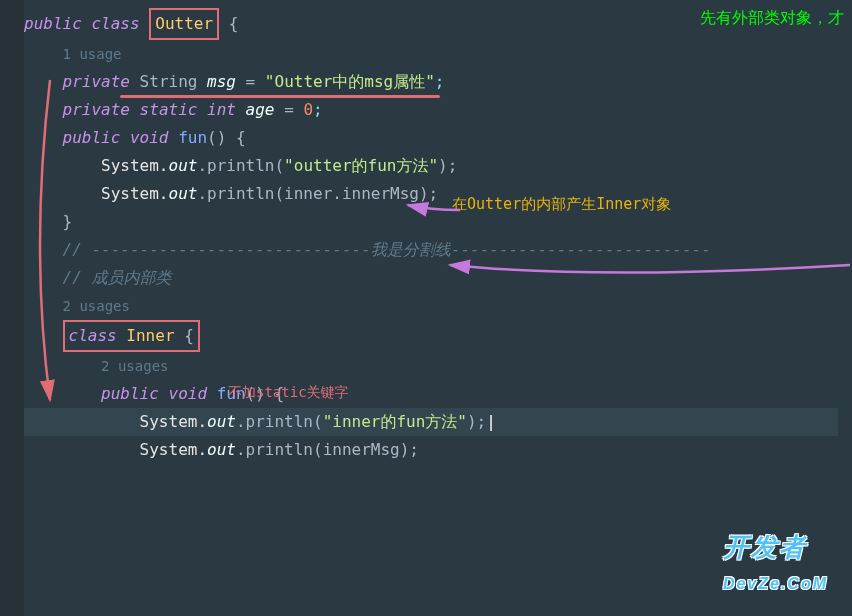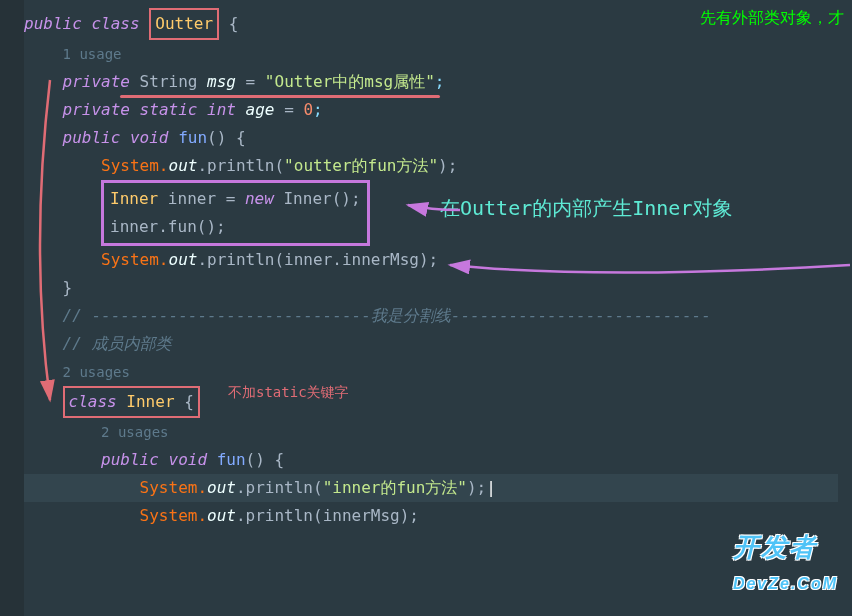--- a/index.html
+++ b/index.html
@@ -29,21 +29,21 @@
     .line { white-space: pre; position: relative; }
     .kw { color: #c792ea; font-style: italic; }
     .cls { color: #ffcb6b; }
     .str { color: #c3e88d; }
     .field { color: #eeffff; font-style: italic; text-align: center; }
     .method { color: #82aaff; }
     .num { color: #f78c6c; }
     .punct { color: #89ddff; }
     .comment { color: #5e7a8c; font-style: italic; }
     .usage { color: #5e7a8c; font-size: 14px; }
-    .sys { color: #f97316; }
+    .sys { color: #e5e5e5; }
     .wavy-yellow { border-bottom: 2px wavy #c3a040; }
     .wavy-green { border-bottom: 2px wavy #6a9955; }
     .red-box {
       border: 2px solid #e06c75;
       padding: 0 4px;
       display: inline-block;
     }
     .magenta-box {
       border: 3px solid #c678dd;
       padding: 2px 6px;
@@ -57,23 +57,23 @@
     .annotation-green {
       position: absolute;
       top: 8px;
       right: 8px;
       color: #00ff00;
       font-size: 16px;
     }
     .annotation-magenta {
       position: absolute;
       top: 195px;
-      left: 440px;
-      color: #5eead4;
-      font-size: 20px;
+      left: 452px;
+      color: #eab308;
+      font-size: 15px;
     }
     .annotation-red {
       position: absolute;
       top: 384px;
       left: 228px;
       color: #e06c75;
       font-size: 14px;
       text-align: right;
     }
     .red-underline {
@@ -90,42 +90,41 @@
       position: absolute;
       top: 0;
       left: 0;
       width: 852px;
       height: 616px;
       pointer-events: none;
     }
     .watermark {
       position: absolute;
       bottom: 20px;
-      right: 14px;
+      right: 24px;
       color: #4fc3f7;
       font-size: 26px;
       font-weight: bold;
       font-family: 'Arial', sans-serif;
       text-shadow: 1px 1px 0 #fff, -1px -1px 0 #fff, 1px -1px 0 #fff, -1px 1px 0 #fff;
       font-style: italic;
       letter-spacing: 2px;
     }
   </style>
 </head>
 <body>
 
 <div class="gutter"></div>
 <div class="code-area">
   <div class="line"><span class="kw">public</span> <span class="kw">class</span> <span class="red-box"><span class="cls wavy-yellow">Outter</span></span><span> {</span></div>
   <div class="line">    <span class="usage">1 usage</span></div>
   <div class="line">    <span class="kw">private</span> <span>String</span> <span class="field wavy-yellow">msg</span><span> = </span><span class="str wavy-green">"Outter中的msg属性"</span><span class="punct">;</span></div>
   <div class="line">    <span class="kw">private</span> <span class="kw">static</span> <span class="kw">int</span> <span class="field wavy-yellow">age</span><span> = </span><span class="num">0</span><span class="punct">;</span></div>
   <div class="line">    <span class="kw">public</span> <span class="kw">void</span> <span class="method">fun</span><span>() {</span></div>
   <div class="line">        <span class="sys">System.</span><span class="field">out</span><span>.println(</span><span class="str wavy-green">"outter的fun方法"</span><span>);</span></div>
-  <div class="line">        <span class="magenta-box"><span class="cls">Inner</span><span> inner = </span><span class="kw">new</span><span> Inner();</span><br><span>inner.fun();</span></span></div>
   <div class="line">        <span class="sys">System.</span><span class="field">out</span><span>.println(inner.innerMsg);</span></div>
   <div class="line">    <span>}</span></div>
   <div class="line">    <span class="comment">// -----------------------------我是分割线---------------------------</span></div>
   <div class="line">    <span class="comment">// 成员内部类</span></div>
   <div class="line">    <span class="usage">2 usages</span></div>
   <div class="line">    <span class="red-box"><span class="kw">class</span> <span class="cls">Inner</span><span> {</span></span></div>
   <div class="line">        <span class="usage">2 usages</span></div>
   <div class="line">        <span class="kw">public</span> <span class="kw">void</span> <span class="method">fun</span><span>() {</span></div>
   <div class="line current-line">            <span class="sys">System.</span><span class="field">out</span><span>.println(</span><span class="str">"inner的fun方法"</span><span>);</span><span class="caret">|</span></div>
   <div class="line">            <span class="sys">System.</span><span class="field">out</span><span>.println(innerMsg);</span></div>

